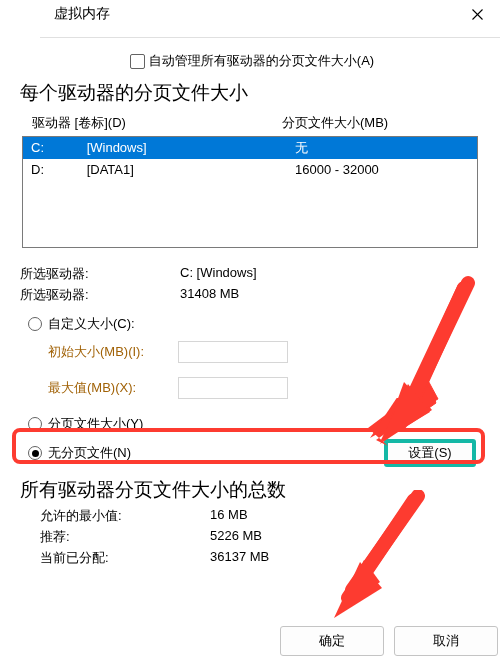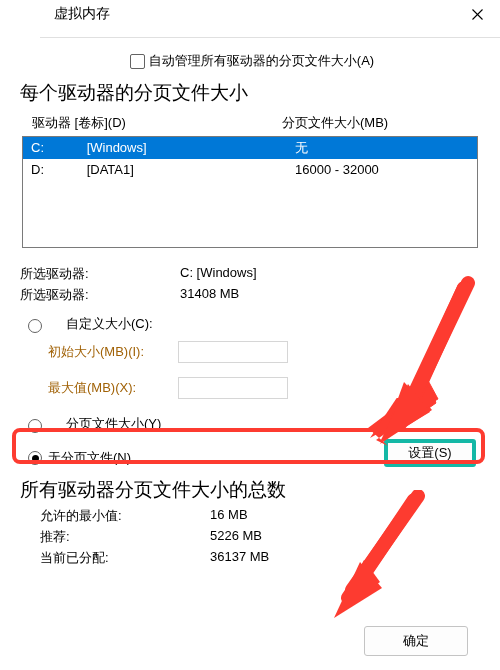--- a/index.html
+++ b/index.html
@@ -97,22 +97,22 @@
   .pair {
     display: flex;
     margin: 3px 0;
   }
   .pair .lbl { flex: 0 0 160px; }
   .pair .val { flex: 1; }
 
   
   .radio-row {
     display: flex;
-    align-items: flex-end;
-    gap: 24px;
+    align-items: center;
+    gap: 6px;
     margin: 4px 0;
     padding-left: 8px;
   }
   .radio {
     width: 14px;
     height: 14px;
     border: 1px solid #636363;
     border-radius: 50%;
     background: #fff;
     position: relative;
@@ -159,21 +159,21 @@
     margin-top: 10px;
     margin-bottom: 4px;
   }
   .totals .pair { padding-left: 20px; }
   .totals .pair .lbl { flex: 0 0 170px; }
 
   
   .buttons {
     position: absolute;
     bottom: 14px;
-    right: 32px;
+    right: 2px;
     display: flex;
     gap: 10px;
   }
   .buttons .btn {
     width: 104px;
     height: 30px;
     border: 1px solid #c4c4c4;
     background: #fdfdfd;
     border-radius: 3px;
     display: flex;
@@ -303,20 +303,23 @@
       <span class="val">36137 MB</span>
     </div>
   </div>
 
 </div>
 
 <div class="buttons">
   <div class="btn">
       <span>确定</span>
     </div>
+  <div class="btn">
+      <span>取消</span>
+    </div>
 </div>
 
 <div class="annotation">
   <div class="red-box"></div>
 
   <svg class="arrow1" style="left:350px; top:275px;" width="130" height="180">
     <path d="M118 8 L56 138" stroke="#fd3b30" stroke-width="14" fill="none" stroke-linecap="round"></path>
     <polygon points="56,138 88,124 74,98 40,160" fill="#fd3b30"></polygon>
     <polygon points="40,160 86,128 70,100" fill="#fd3b30"></polygon>
     <path d="M40 160 L86 126 L70 98 Z" fill="#fd3b30"></path>

